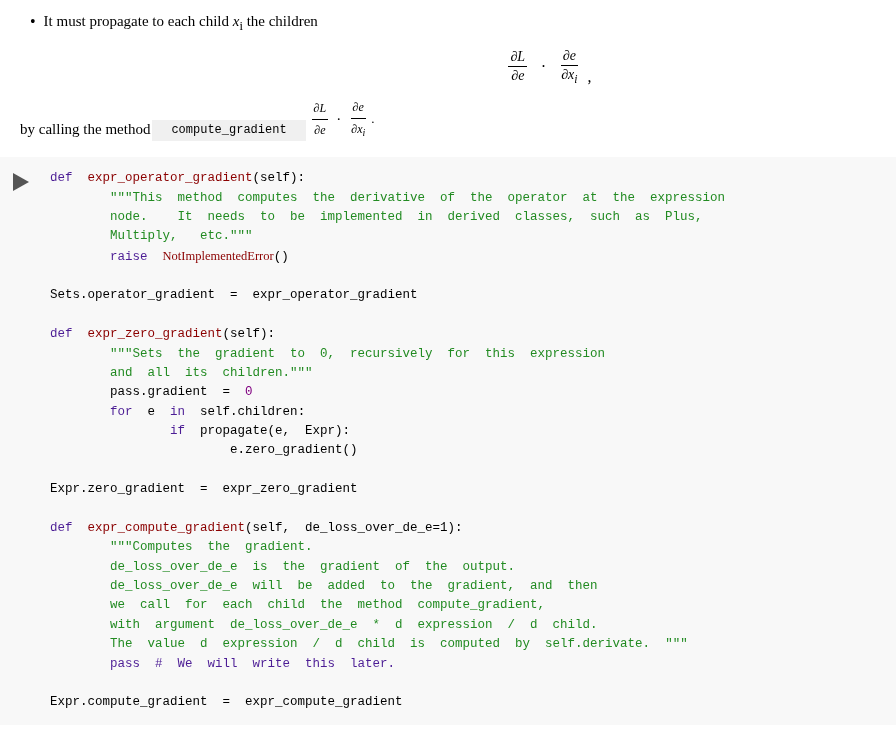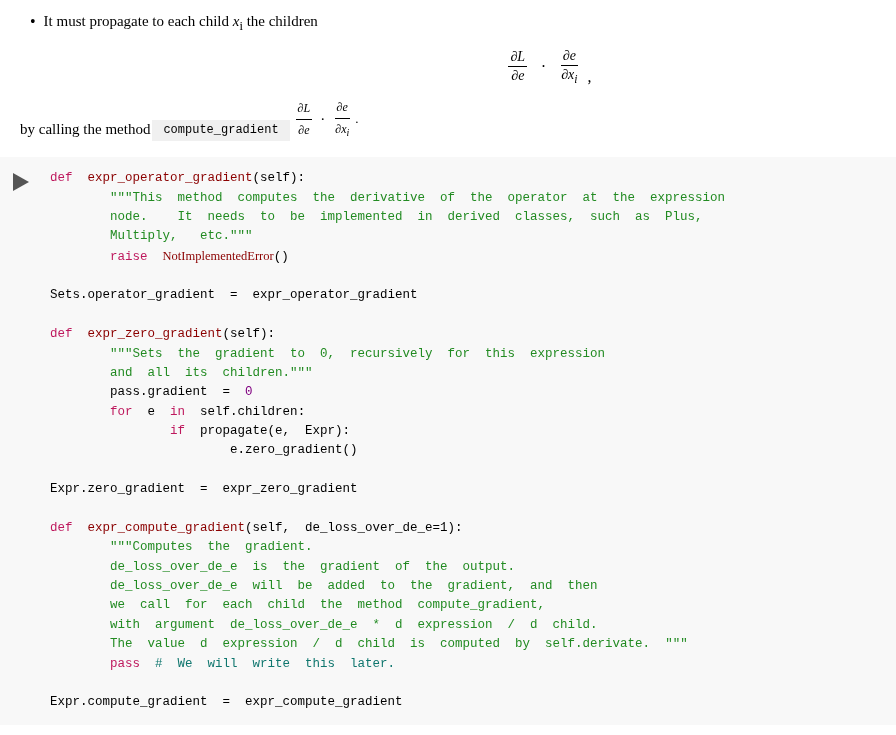--- a/index.html
+++ b/index.html
@@ -102,22 +102,22 @@
       border-left: 16px solid #555;
     }
     pre {
       font-family: 'Courier New', Courier, monospace;
       font-size: 12.5px;
       line-height: 1.55;
       white-space: pre;
       margin-left: 30px;
       color: #000;
     }
-    .kw { color: #be185d; font-weight: normal; }
-    .comment { color: #0f766e; }
+    .kw { color: #4c1d95; font-weight: normal; }
+    .comment { color: #4c1d95; }
     .docstring { color: #228b22; }
     .func-name { color: #8b0000; }
     .error-name { color: #8b0000; font-family: Liberation Serif, serif; }
     .number { color: #800080; }
   </style>
 </head>
 <body>
 
 <div class="page-content">
 
@@ -137,21 +137,21 @@
       <span style="margin: 0 6px; vertical-align: middle;">·</span>
       <span class="math-fraction">
         <span class="numerator"><i>∂e</i></span>
         <span class="denominator"><i>∂x<sub>i</sub></i></span>
       </span>
       <span style="vertical-align: bottom; font-style: normal;">,</span>
     </div>
 
     <div class="by-calling">
       <span>by calling the method</span>
-      <span class="code-inline" style="background:#f0f0f0; padding: 1px 11px; font-size:12px;">compute_gradient</span>
+      <span class="code-inline" style="background:#f0f0f0; padding: 1px 19px; font-size:12px;">compute_gradient</span>
       <span class="math-inline">
         <span class="math-fraction">
           <span class="numerator" style="font-size:12px;"><i>∂L</i></span>
           <span class="denominator" style="font-size:12px;"><i>∂e</i></span>
         </span>
         <span style="margin: 0 4px;">·</span>
         <span class="math-fraction">
           <span class="numerator" style="font-size:12px;"><i>∂e</i></span>
           <span class="denominator" style="font-size:12px;"><i>∂x<sub>i</sub></i></span>
         </span>

